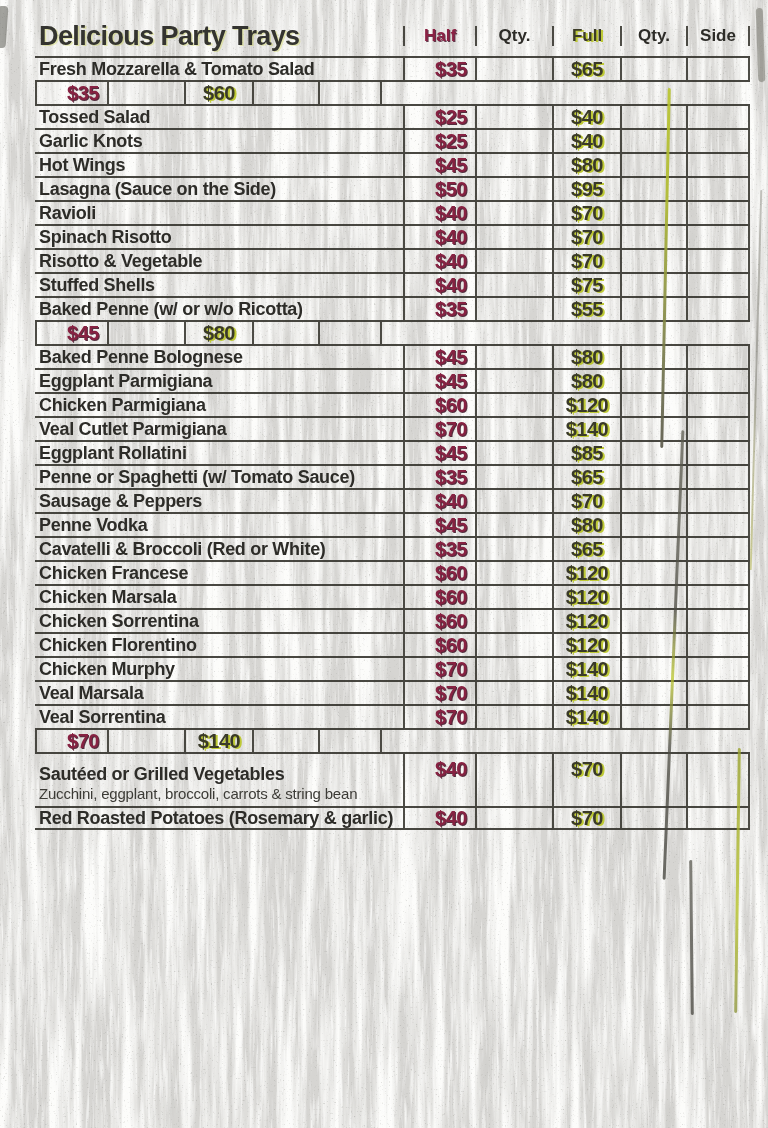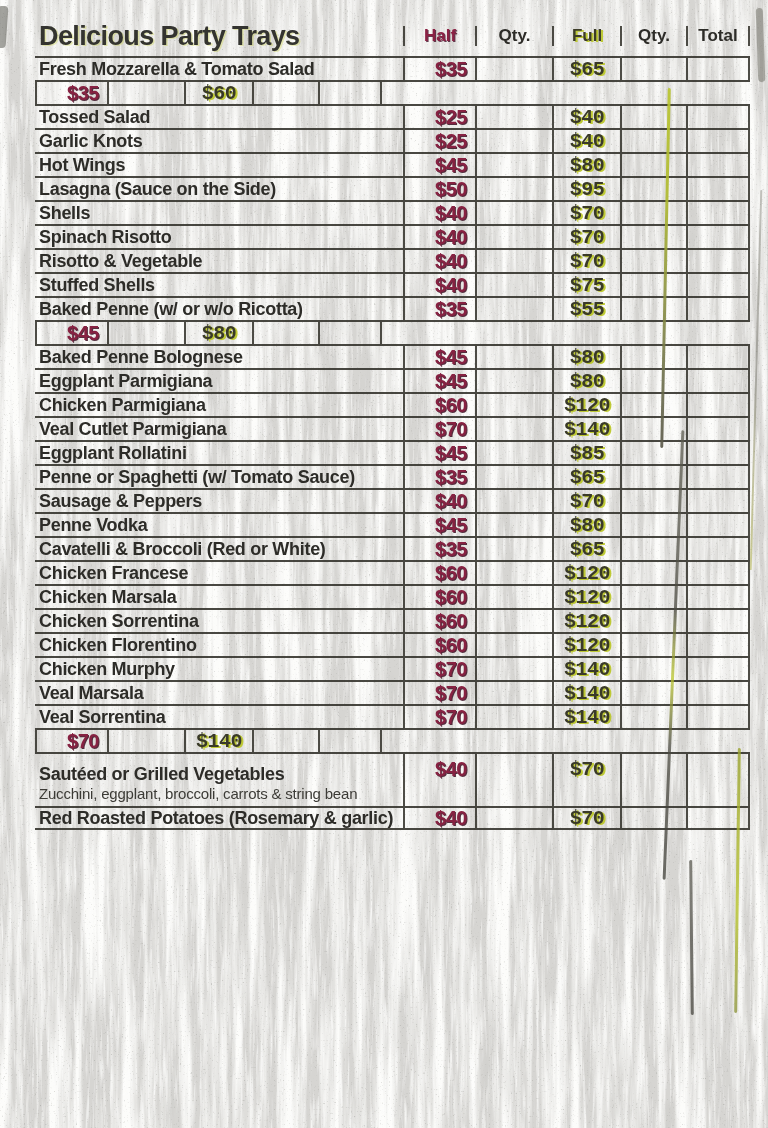--- a/index.html
+++ b/index.html
@@ -46,21 +46,21 @@
     line-height:21px; white-space:nowrap;
   }
   .item-note {
     font-size:15px; color:#3c3b36; letter-spacing:-0.2px;
     line-height:17px; white-space:nowrap;
   }
   .c-half,.c-qty,.c-full,.c-qty2,.c-total { justify-content:center; border-left:2px solid rgba(48,47,40,0.85); }
   .c-total { border-right:2px solid rgba(48,47,40,0.85); }
   .price { font-size:20px; font-weight:bold; letter-spacing:-0.5px; }
   .price-half { color:#872242; text-shadow:1px 1px 0 rgba(58,12,32,0.85);padding-left:22px; }
-  .price-full { color:#3a3a28; text-shadow:2px 1px 0 rgba(188,199,43,0.95);font-family:Liberation Mono, monospace; }
+  .price-full { color:#3a3a28; text-shadow:2px 1px 0 rgba(188,199,43,0.95); }
   .row.tall { height:54px;align-items:flex-end; }
   .row.tall .c { align-items:flex-start; padding-top:4px; }
   .row.tall .c-name { padding-top:5px; }
 
   
   .artifact { position:absolute; z-index:3; pointer-events:none; }
   .a-drip1 { left:664px; top:88px;  width:3px; height:360px; border-radius:3px;
              background:linear-gradient(#b9c52b 0%,#aeb92c 30%,#8f9640 55%,#6d6f4a 80%,#585648 100%);
              transform:rotate(1.2deg); opacity:.9; }
   .a-drip2 { left:672px; top:430px; width:3px; height:450px; border-radius:3px;
@@ -120,21 +120,21 @@
     <div class="menu">
 
       <div class="hdr">
         <div class="c-name">
           <span class="title">Delicious Party Trays</span>
         </div>
         <div class="c-half hlabel h-half">Half</div>
         <div class="c-qty  hlabel h-plain">Qty.</div>
         <div class="c-full hlabel h-full">Full</div>
         <div class="c-qty2 hlabel h-plain">Qty.</div>
-        <div class="c-total hlabel h-plain">Total</div>
+        <div class="c-total hlabel h-plain">Side</div>
       </div>
 
       <div id="rows">
           <div class="row">
       <div class="c c-name">
         <span class="item-name">Fresh Mozzarella &amp; Tomato Salad</span>
 
       </div>
       <div class="c c-half price price-half">$35</div>
       <div class="c c-qty"></div>
@@ -188,21 +188,21 @@
 
       </div>
       <div class="c c-half price price-half">$50</div>
       <div class="c c-qty"></div>
       <div class="c c-full price price-full">$95</div>
       <div class="c c-qty2"></div>
       <div class="c c-total"></div>
     </div>
           <div class="row">
       <div class="c c-name">
-        <span class="item-name">Shells</span>
+        <span class="item-name">Ravioli</span>
 
       </div>
       <div class="c c-half price price-half">$40</div>
       <div class="c c-qty"></div>
       <div class="c c-full price price-full">$70</div>
       <div class="c c-qty2"></div>
       <div class="c c-total"></div>
     </div>
           <div class="row">
       <div class="c c-name">

